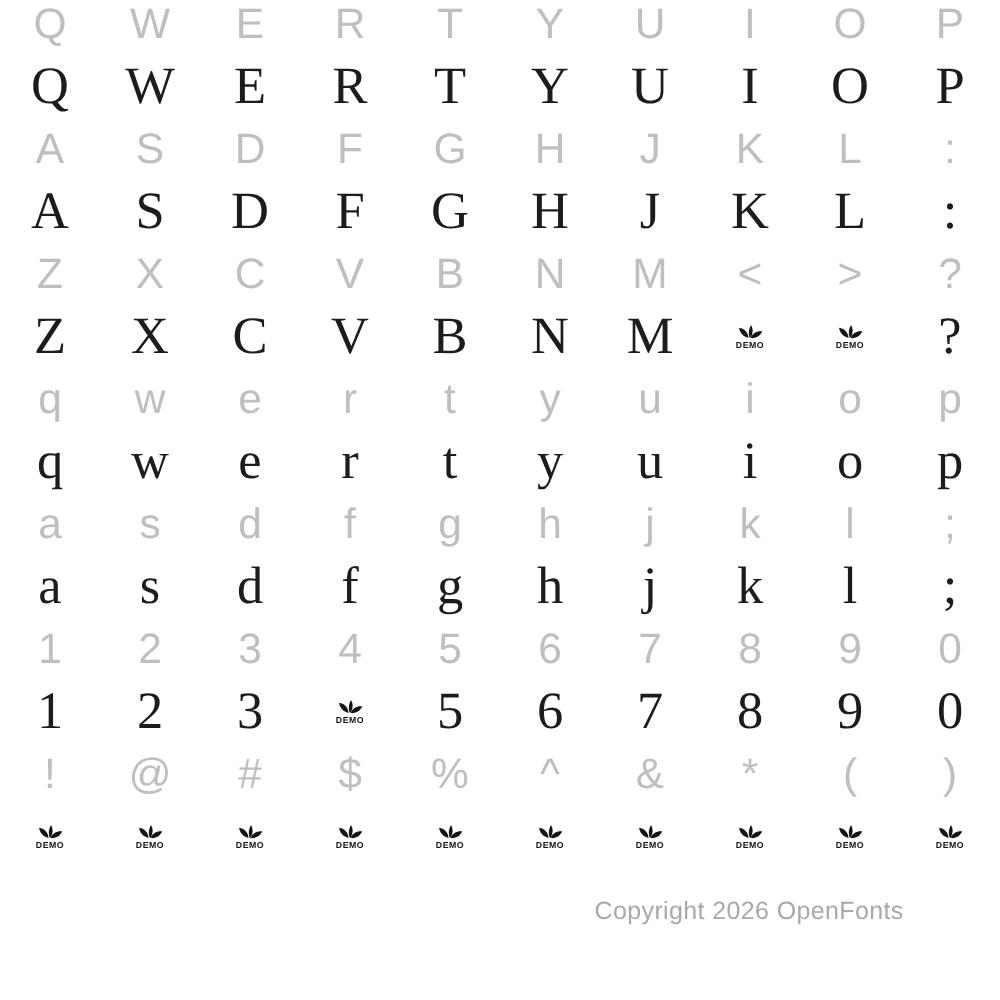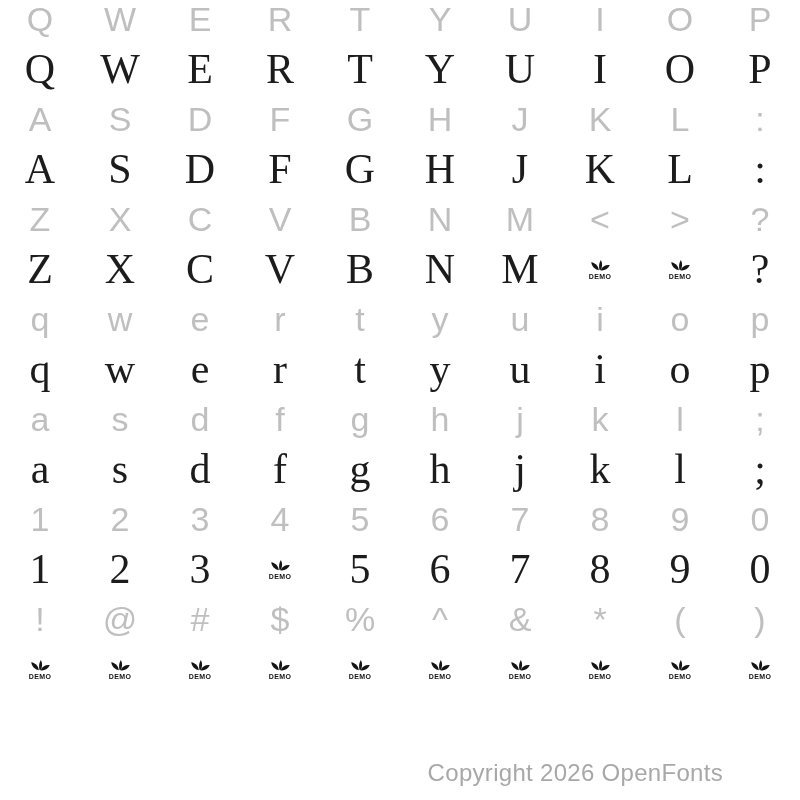--- a/index.html
+++ b/index.html
@@ -57,24 +57,24 @@
     font-family: "Liberation Sans", sans-serif;
     font-size: 7px;
     font-weight: 700;
     letter-spacing: 0.4px;
     color: var(--demo, #141414);
     line-height: 1;
     margin-top: 1px;
   }
   .copyright {
     position: absolute;
-    top: 759px;
+    top: 718px;
     right: 77px;
     font-family: "Liberation Sans", sans-serif;
-    font-size: 24px;
+    font-size: 20px;
     letter-spacing: 0.3px;
     color: var(--copy, #a8a8a8);
   }
 </style>
 </head>
 <body>
 
 <div class="stage">
   <div class="glyph-grid">
       <div class="grid-row row-muted">

